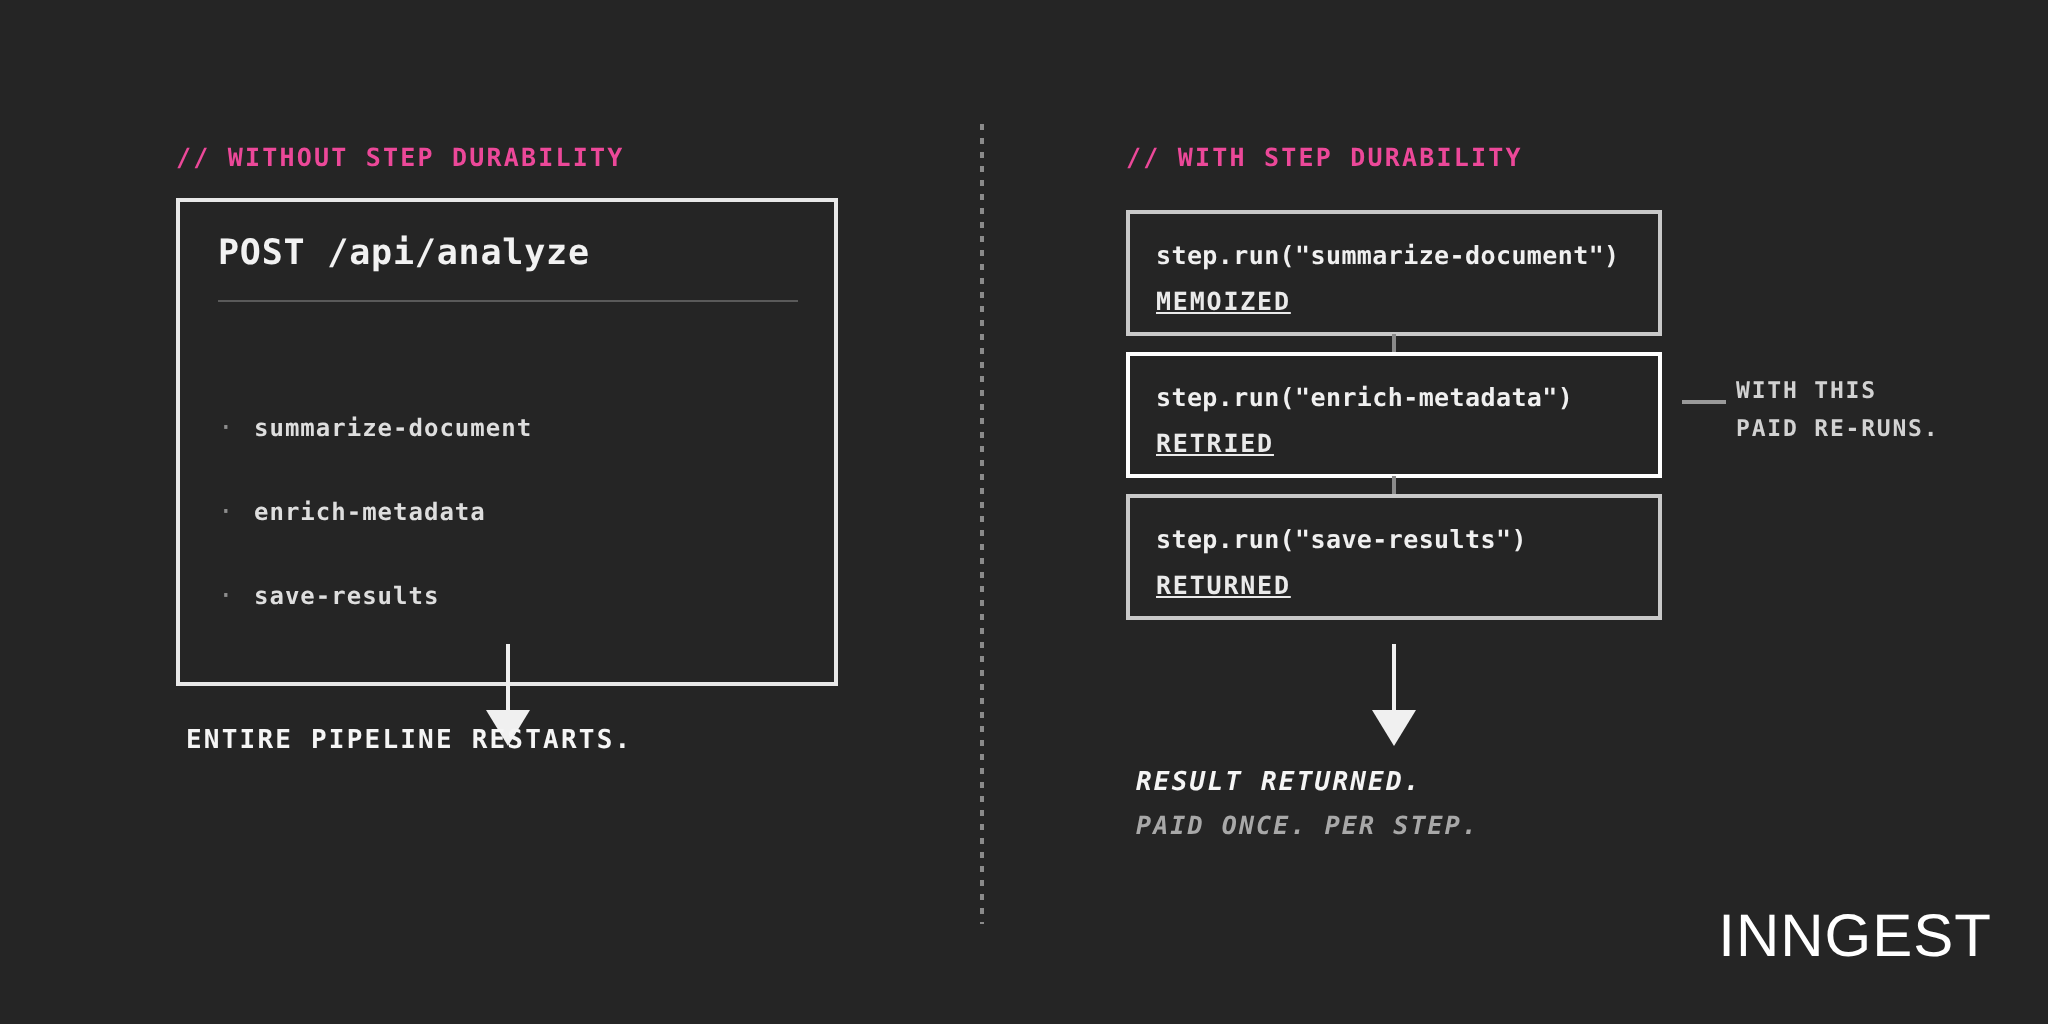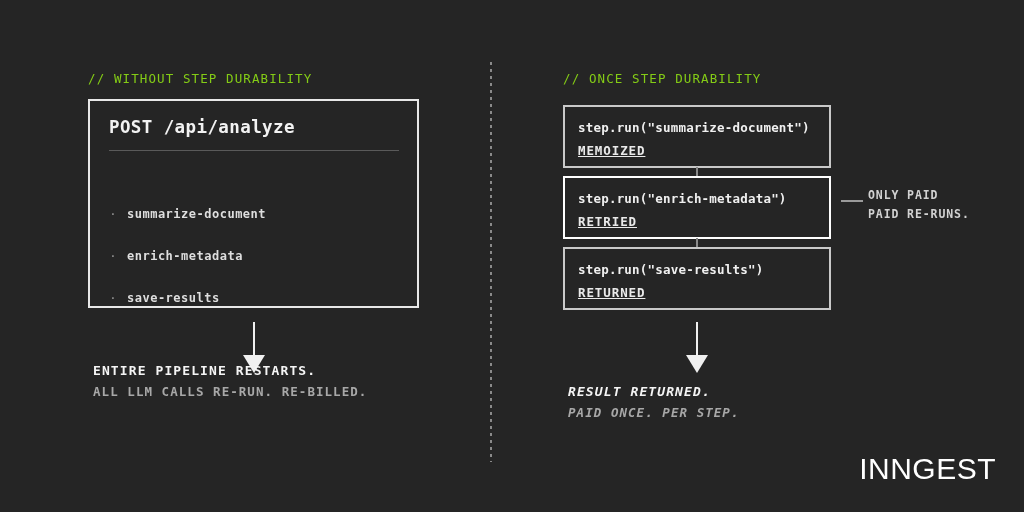--- a/index.html
+++ b/index.html
@@ -35,34 +35,34 @@
         rgba(0,0,0,0) 3px, rgba(0,0,0,0) 7px);
     background-size: 2px 7px;
     background-repeat: repeat-y;
   }
 
   
   .col-header {
     position: absolute;
     font-size: 12.5px;
     letter-spacing: 1.1px;
-    color: #84cc16;
-    font-weight: 400;
+    color: #ec4899;
+    font-weight: 700;
     white-space: nowrap;
   }
   .col-header.left  { left: 88px;  top: 71px; }
   .col-header.right { left: 563px; top: 71px; }
 
   
   .mono-card {
     position: absolute;
     left: 88px;
     top: 99px;
     width: 331px;
-    height: 209px;
+    height: 244px;
     border: 2px solid #e8e8e8;
     background: #252525;
   }
 
   .mono-title {
     position: absolute;
     left: 19px;
     top: 16px;
     font-size: 17.5px;
     font-weight: 700;
@@ -261,24 +261,23 @@
     </ul>
   </div>
 
   <div class="arrow" id="arrow-left">
     <div class="stem"></div>
     <div class="head"></div>
   </div>
 
   <div class="outcome" id="outcome-left">
     <div class="primary">ENTIRE PIPELINE RESTARTS.</div>
-    <div class="secondary">ALL LLM CALLS RE-RUN. RE-BILLED.</div>
-  </div>
-
-  <div class="col-header right">// ONCE STEP DURABILITY</div>
+  </div>
+
+  <div class="col-header right">// WITH STEP DURABILITY</div>
 
   <div class="step-box" id="step-box-0">
     <div class="code">step.run("summarize-document")</div>
     <div class="state">MEMOIZED</div>
   </div>
 
   <div class="box-connector" id="box-connector-0"></div>
 
   <div class="step-box highlight" id="step-box-1">
     <div class="code">step.run("enrich-metadata")</div>
@@ -287,21 +286,21 @@
 
   <div class="box-connector" id="box-connector-1"></div>
 
   <div class="step-box" id="step-box-2">
     <div class="code">step.run("save-results")</div>
     <div class="state">RETURNED</div>
   </div>
 
   <div class="callout-line"></div>
   <div class="callout-text">
-    <div>ONLY PAID</div>
+    <div>WITH THIS</div>
     <div>PAID RE-RUNS.</div>
   </div>
 
   <div class="arrow" id="arrow-right">
     <div class="stem"></div>
     <div class="head"></div>
   </div>
 
   <div class="outcome" id="outcome-right">
     <div class="primary">RESULT RETURNED.</div>

